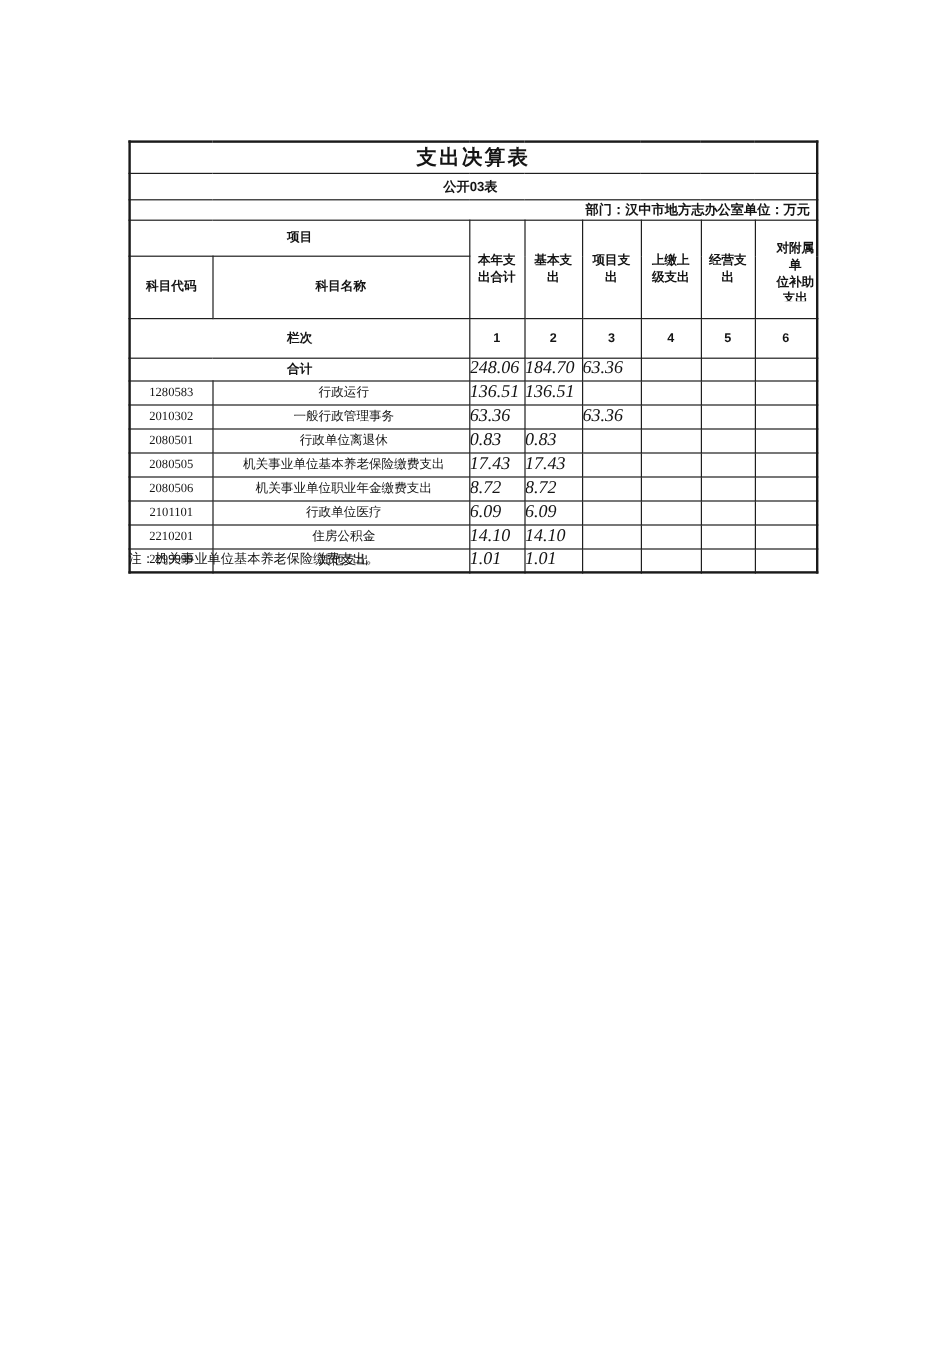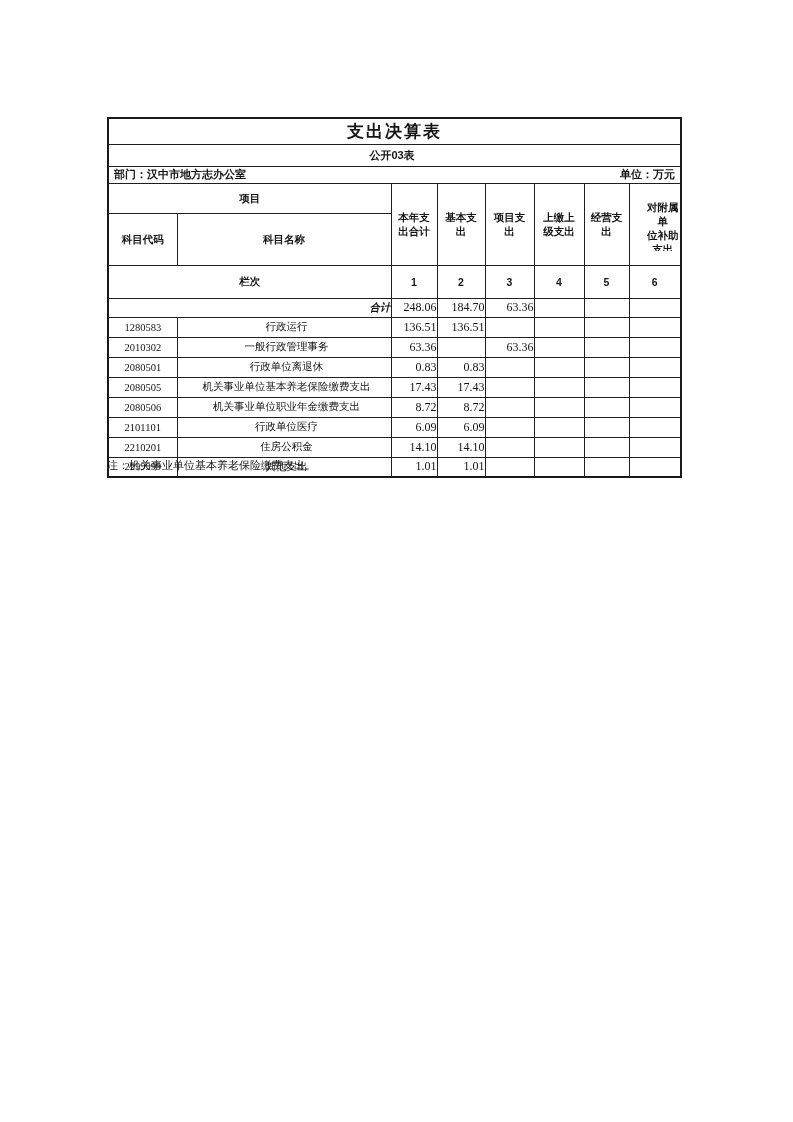--- a/index.html
+++ b/index.html
@@ -34,21 +34,21 @@
   tr.r-code td {
     height: 22px;
     text-align: center;
     padding-right: 5px;
     font-size: 11px;
     font-weight: 600;
   }
   tr.r-dept td { height: 17px; font-size: 11px; font-weight: 600; }
   .dept-flex {
     display: flex;
-    justify-content: space-between;
+    justify-content: flex-end;
     align-items: center;
     padding: 0 5px;
     font-family: Liberation Mono, monospace;
   }
   tr.r-h1 td { height: 21px; }
   tr.r-h2 td { height: 35px; }
   .hcell {
     text-align: center;
     font-size: 10.5px;
     font-weight: 600;
@@ -58,32 +58,31 @@
   td.clip-head { vertical-align: top; padding-top: 2px; padding-left: 16px; }
   .clip-inner { height: 51px; overflow: hidden; }
   tr.r-index td {
     height: 33px;
     text-align: center;
     font-size: 10.5px;
     font-weight: 600;
   }
   tr.r-total td { height: 19px; }
   .total-label {
-    text-align: right;
+    text-align: center;
     font-size: 10.5px;
     font-weight: 600;
-    font-style: italic;
   }
   tr.r-data td { height: 20px; }
   .serif, tr.r-total td.c-num, tr.r-data td {
     font-family: "Liberation Serif", "DejaVu Serif", serif;
   }
   td.c-codecell { text-align: center; font-size: 10.5px; }
   td.c-name { text-align: center; padding-left: 5px; font-size: 10.5px; }
-  td.c-num { text-align: right; font-size: 12px; }
+  td.c-num { text-align: left; font-size: 15px; font-style: italic; }
   .footnote {
     position: absolute;
     left: 107px;
     top: 458px;
     font-family: "Liberation Serif", "DejaVu Serif", serif;
     font-size: 11px;
     color: #141414;
   }
 </style>
 </head>

